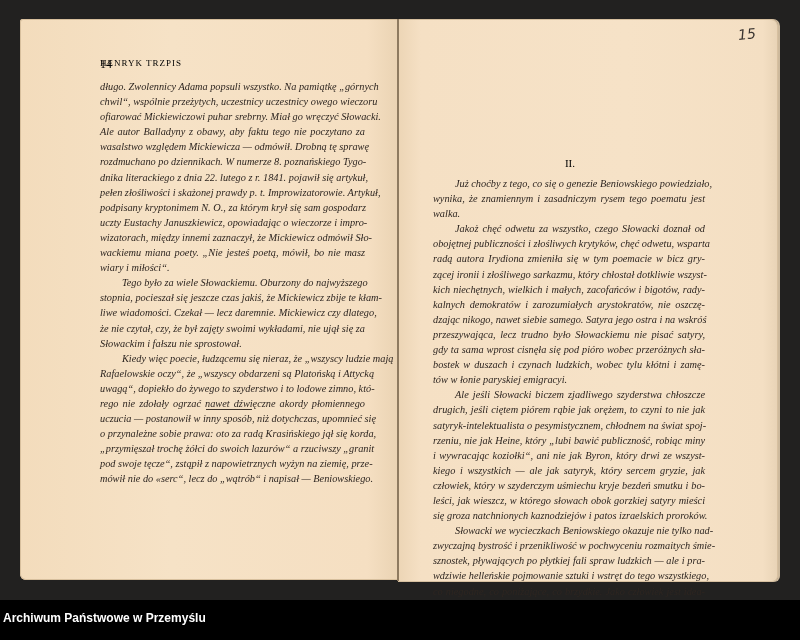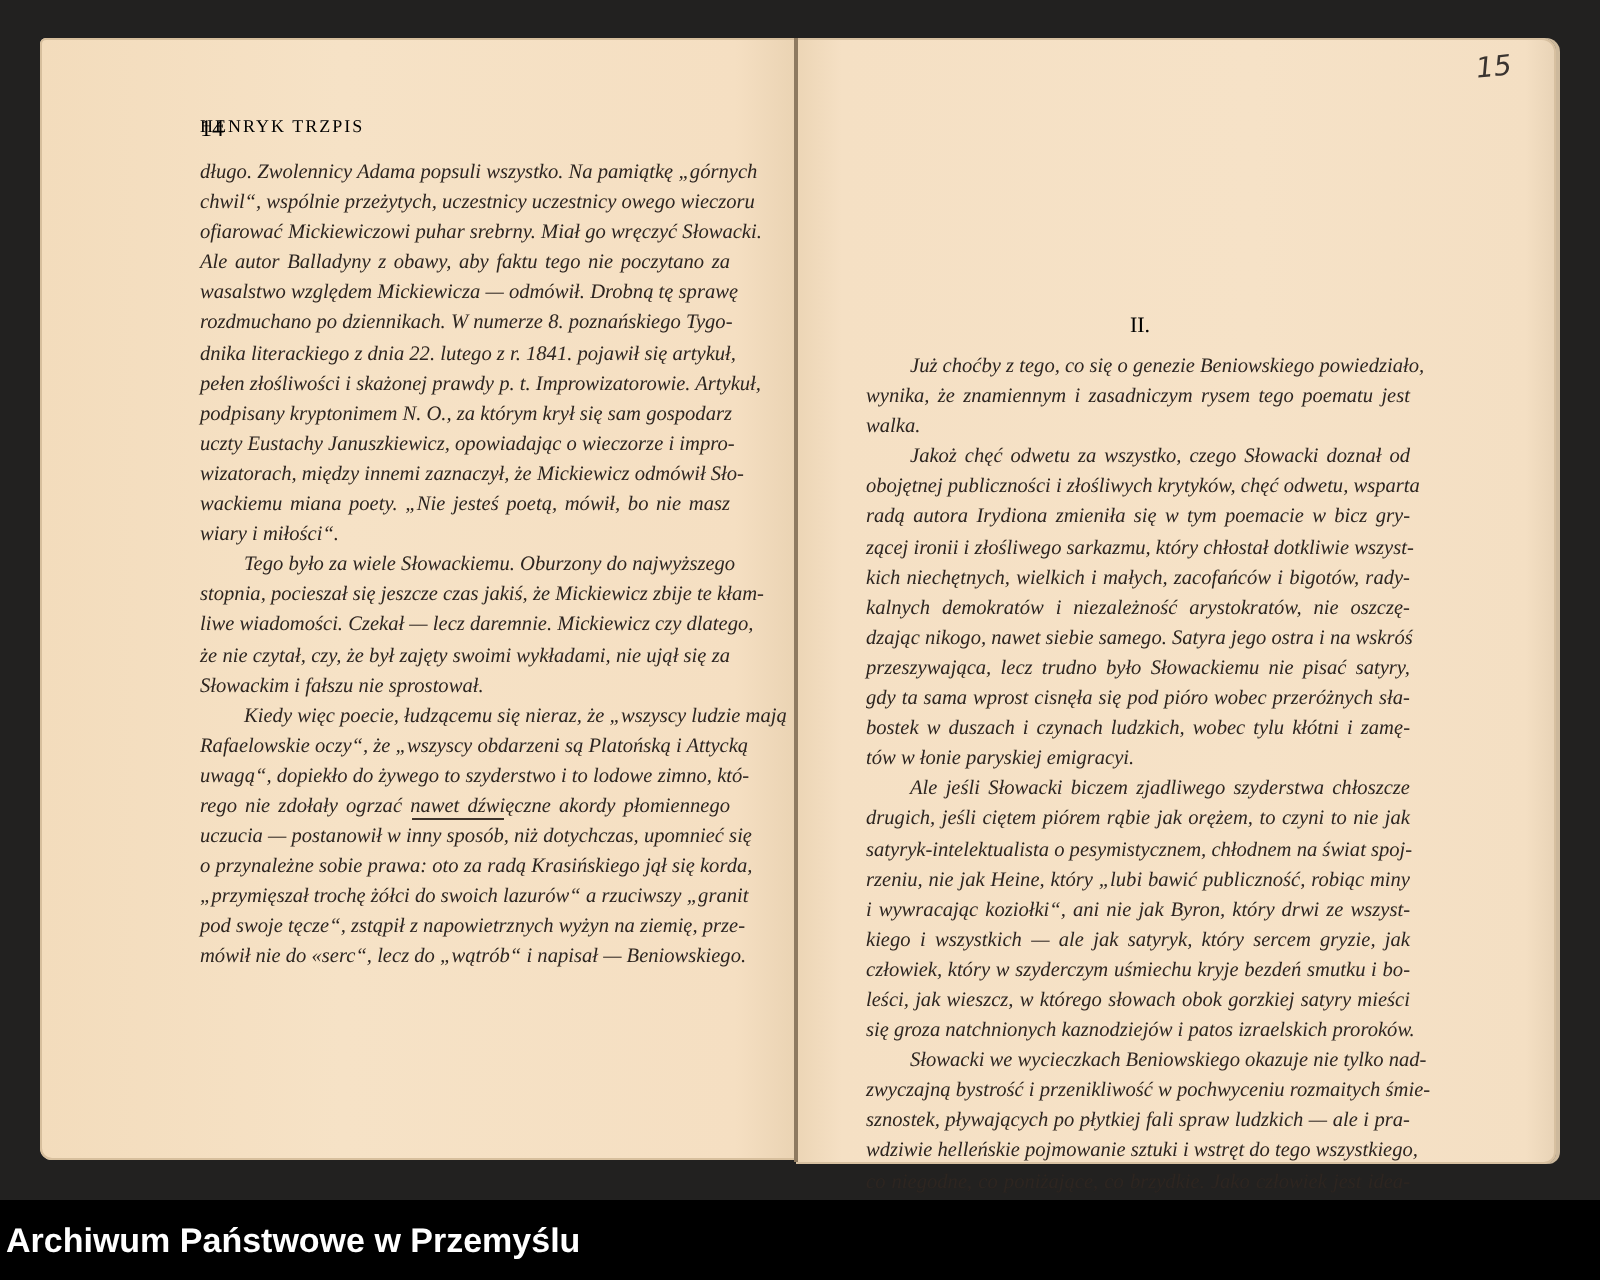--- a/index.html
+++ b/index.html
@@ -71,21 +71,21 @@
     }
     .right-intro { left: 433px; top: 176px; width: 272px; }
 
     .caption-bar {
       position: absolute; left: 0; top: 600px; width: 800px; height: 40px;
       background: #000;
     }
     .caption-text {
       position: absolute; left: 3px; top: 611px;
       font-family: "Liberation Sans", sans-serif; font-weight: bold;
-      font-size: 17px; color: #ffffff;
+      font-size: 12px; color: #ffffff;
     }
   </style>
 </head>
 <body>
 
 <div class="scan-area"></div>
 
 <div class="page page-left"></div>
 <div class="page page-right"></div>
 <div class="gutter"></div>
@@ -133,21 +133,21 @@
 
 <div class="text-block right-intro">
   <span class="line" style="padding-left:22px">Już choćby z tego, co się o genezie Beniowskiego powiedziało,</span>
   <span class="line">wynika, że znamiennym i zasadniczym rysem tego poematu jest</span>
   <span class="line last">walka.</span>
   <span class="line" style="padding-left:22px">Jakoż chęć odwetu za wszystko, czego Słowacki doznał od</span>
   <span class="line">obojętnej publiczności i złośliwych krytyków, chęć odwetu, wsparta</span>
   <span class="line">radą autora Irydiona zmieniła się w tym poemacie w bicz gry-</span>
   <span class="line">zącej ironii i złośliwego sarkazmu, który chłostał dotkliwie wszyst-</span>
   <span class="line">kich niechętnych, wielkich i małych, zacofańców i bigotów, rady-</span>
-  <span class="line">kalnych demokratów i niezależność arystokratów, nie oszczę-</span>
+  <span class="line">kalnych demokratów i zarozumiałych arystokratów, nie oszczę-</span>
   <span class="line">dzając nikogo, nawet siebie samego. Satyra jego ostra i na wskróś</span>
   <span class="line">przeszywająca, lecz trudno było Słowackiemu nie pisać satyry,</span>
   <span class="line">gdy ta sama wprost cisnęła się pod pióro wobec przeróżnych sła-</span>
   <span class="line">bostek w duszach i czynach ludzkich, wobec tylu kłótni i zamę-</span>
   <span class="line last">tów w łonie paryskiej emigracyi.</span>
   <span class="line" style="padding-left:22px">Ale jeśli Słowacki biczem zjadliwego szyderstwa chłoszcze</span>
   <span class="line">drugich, jeśli ciętem piórem rąbie jak orężem, to czyni to nie jak</span>
   <span class="line">satyryk-intelektualista o pesymistycznem, chłodnem na świat spoj-</span>
   <span class="line">rzeniu, nie jak Heine, który „lubi bawić publiczność, robiąc miny</span>
   <span class="line">i wywracając koziołki“, ani nie jak Byron, który drwi ze wszyst-</span>

